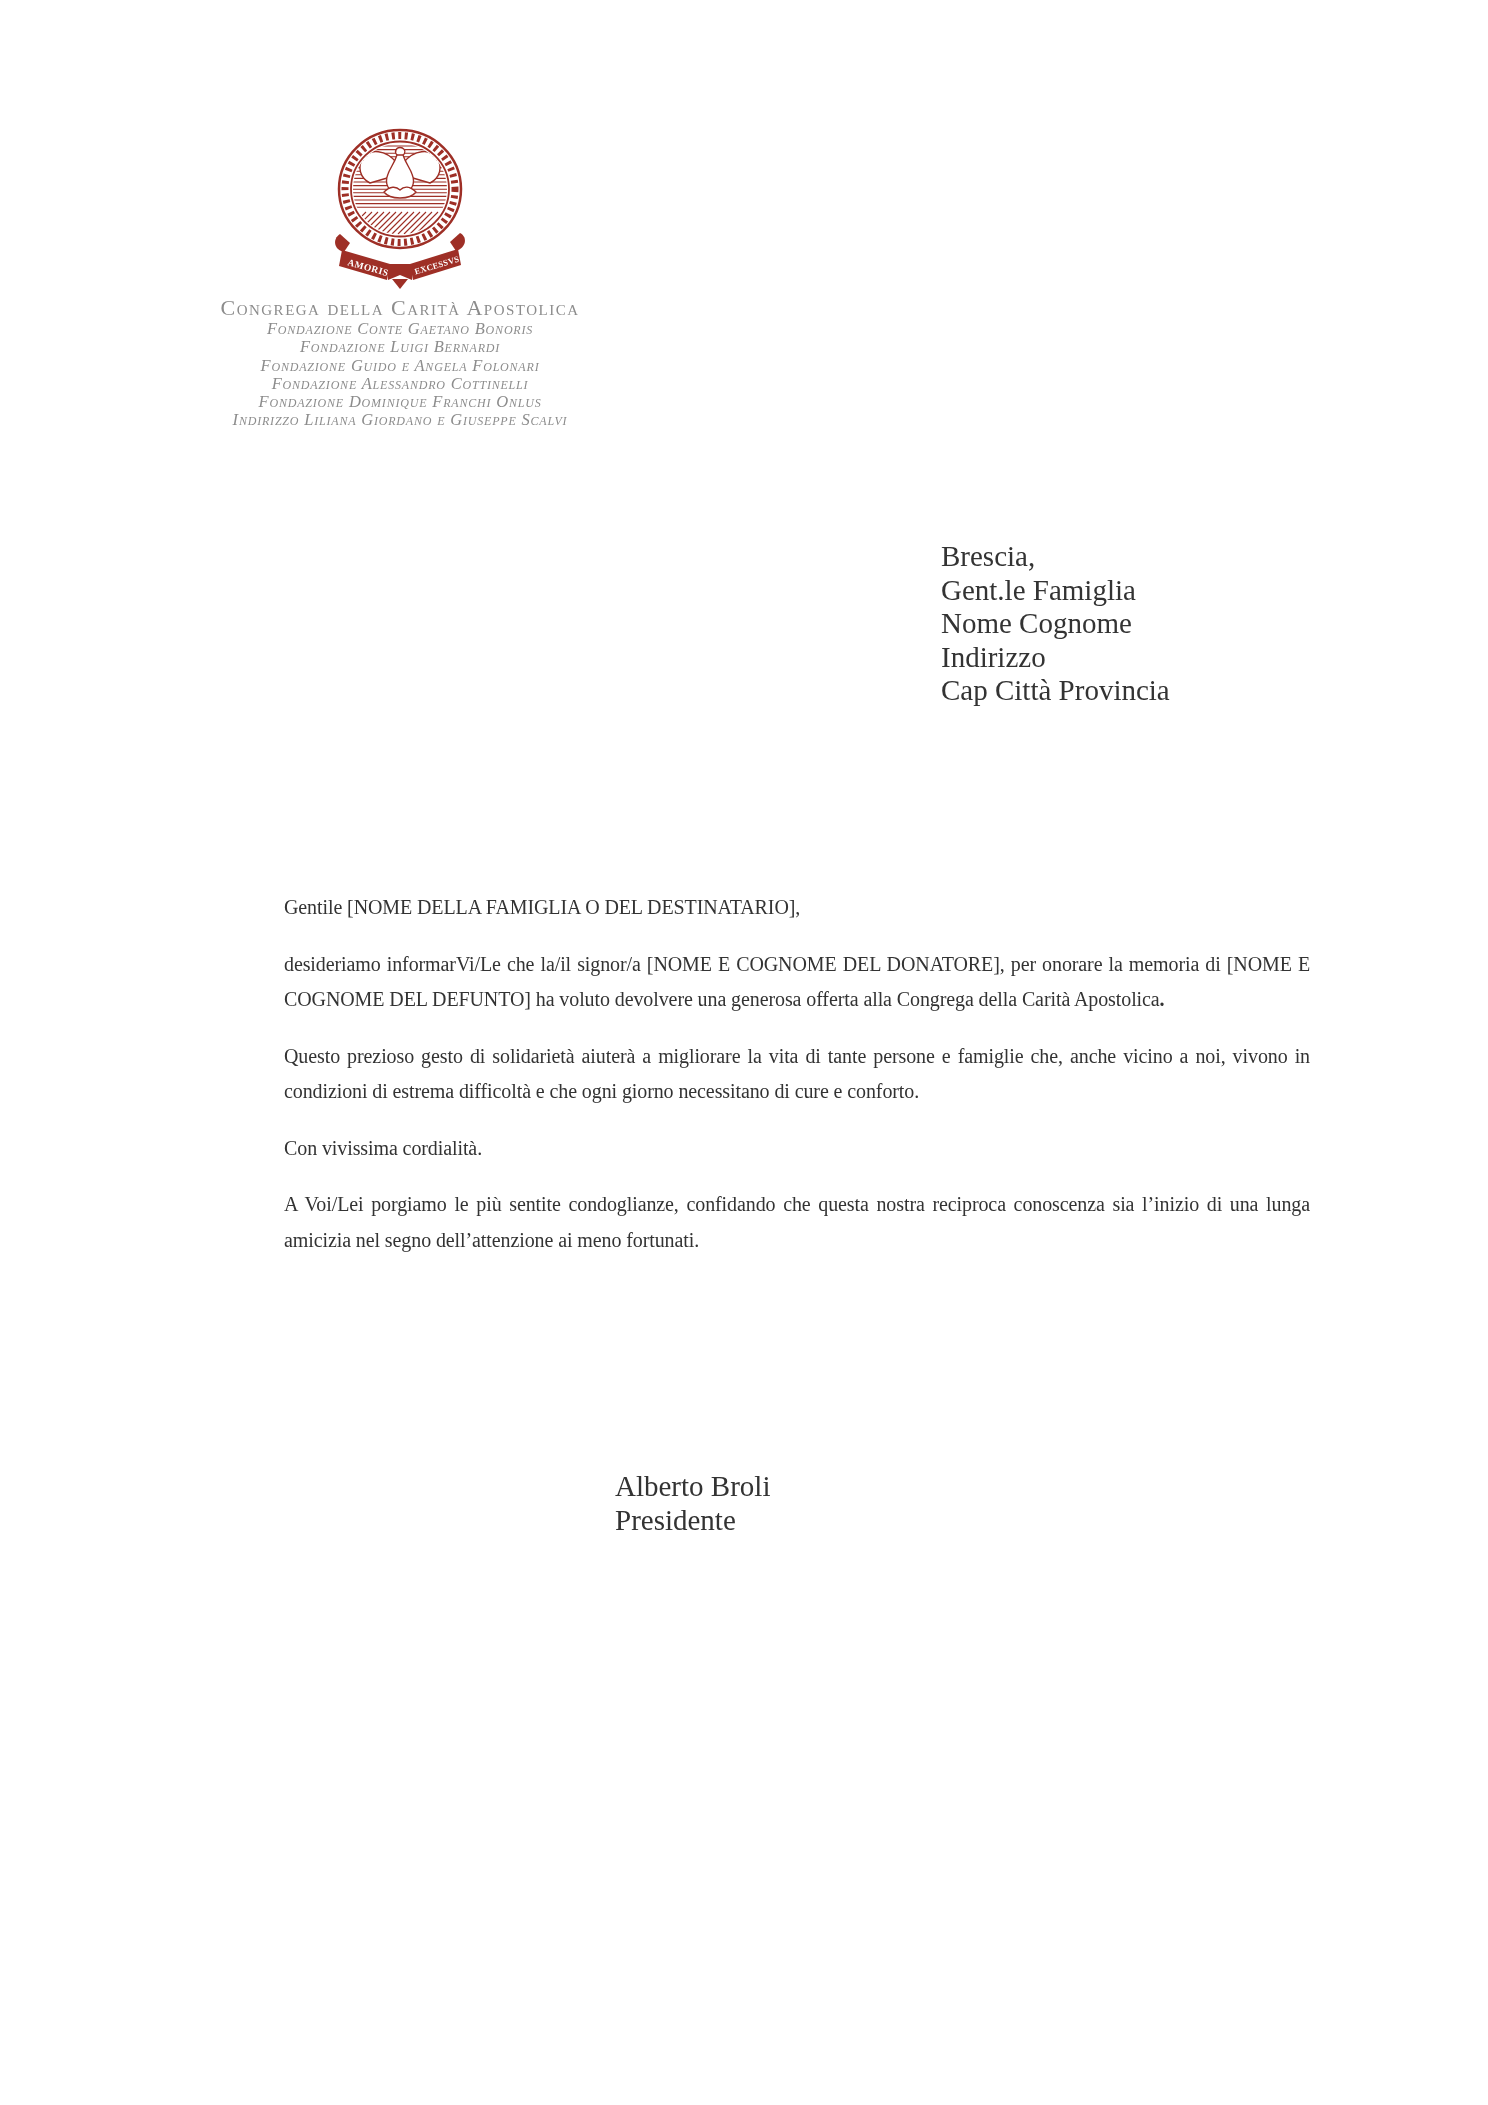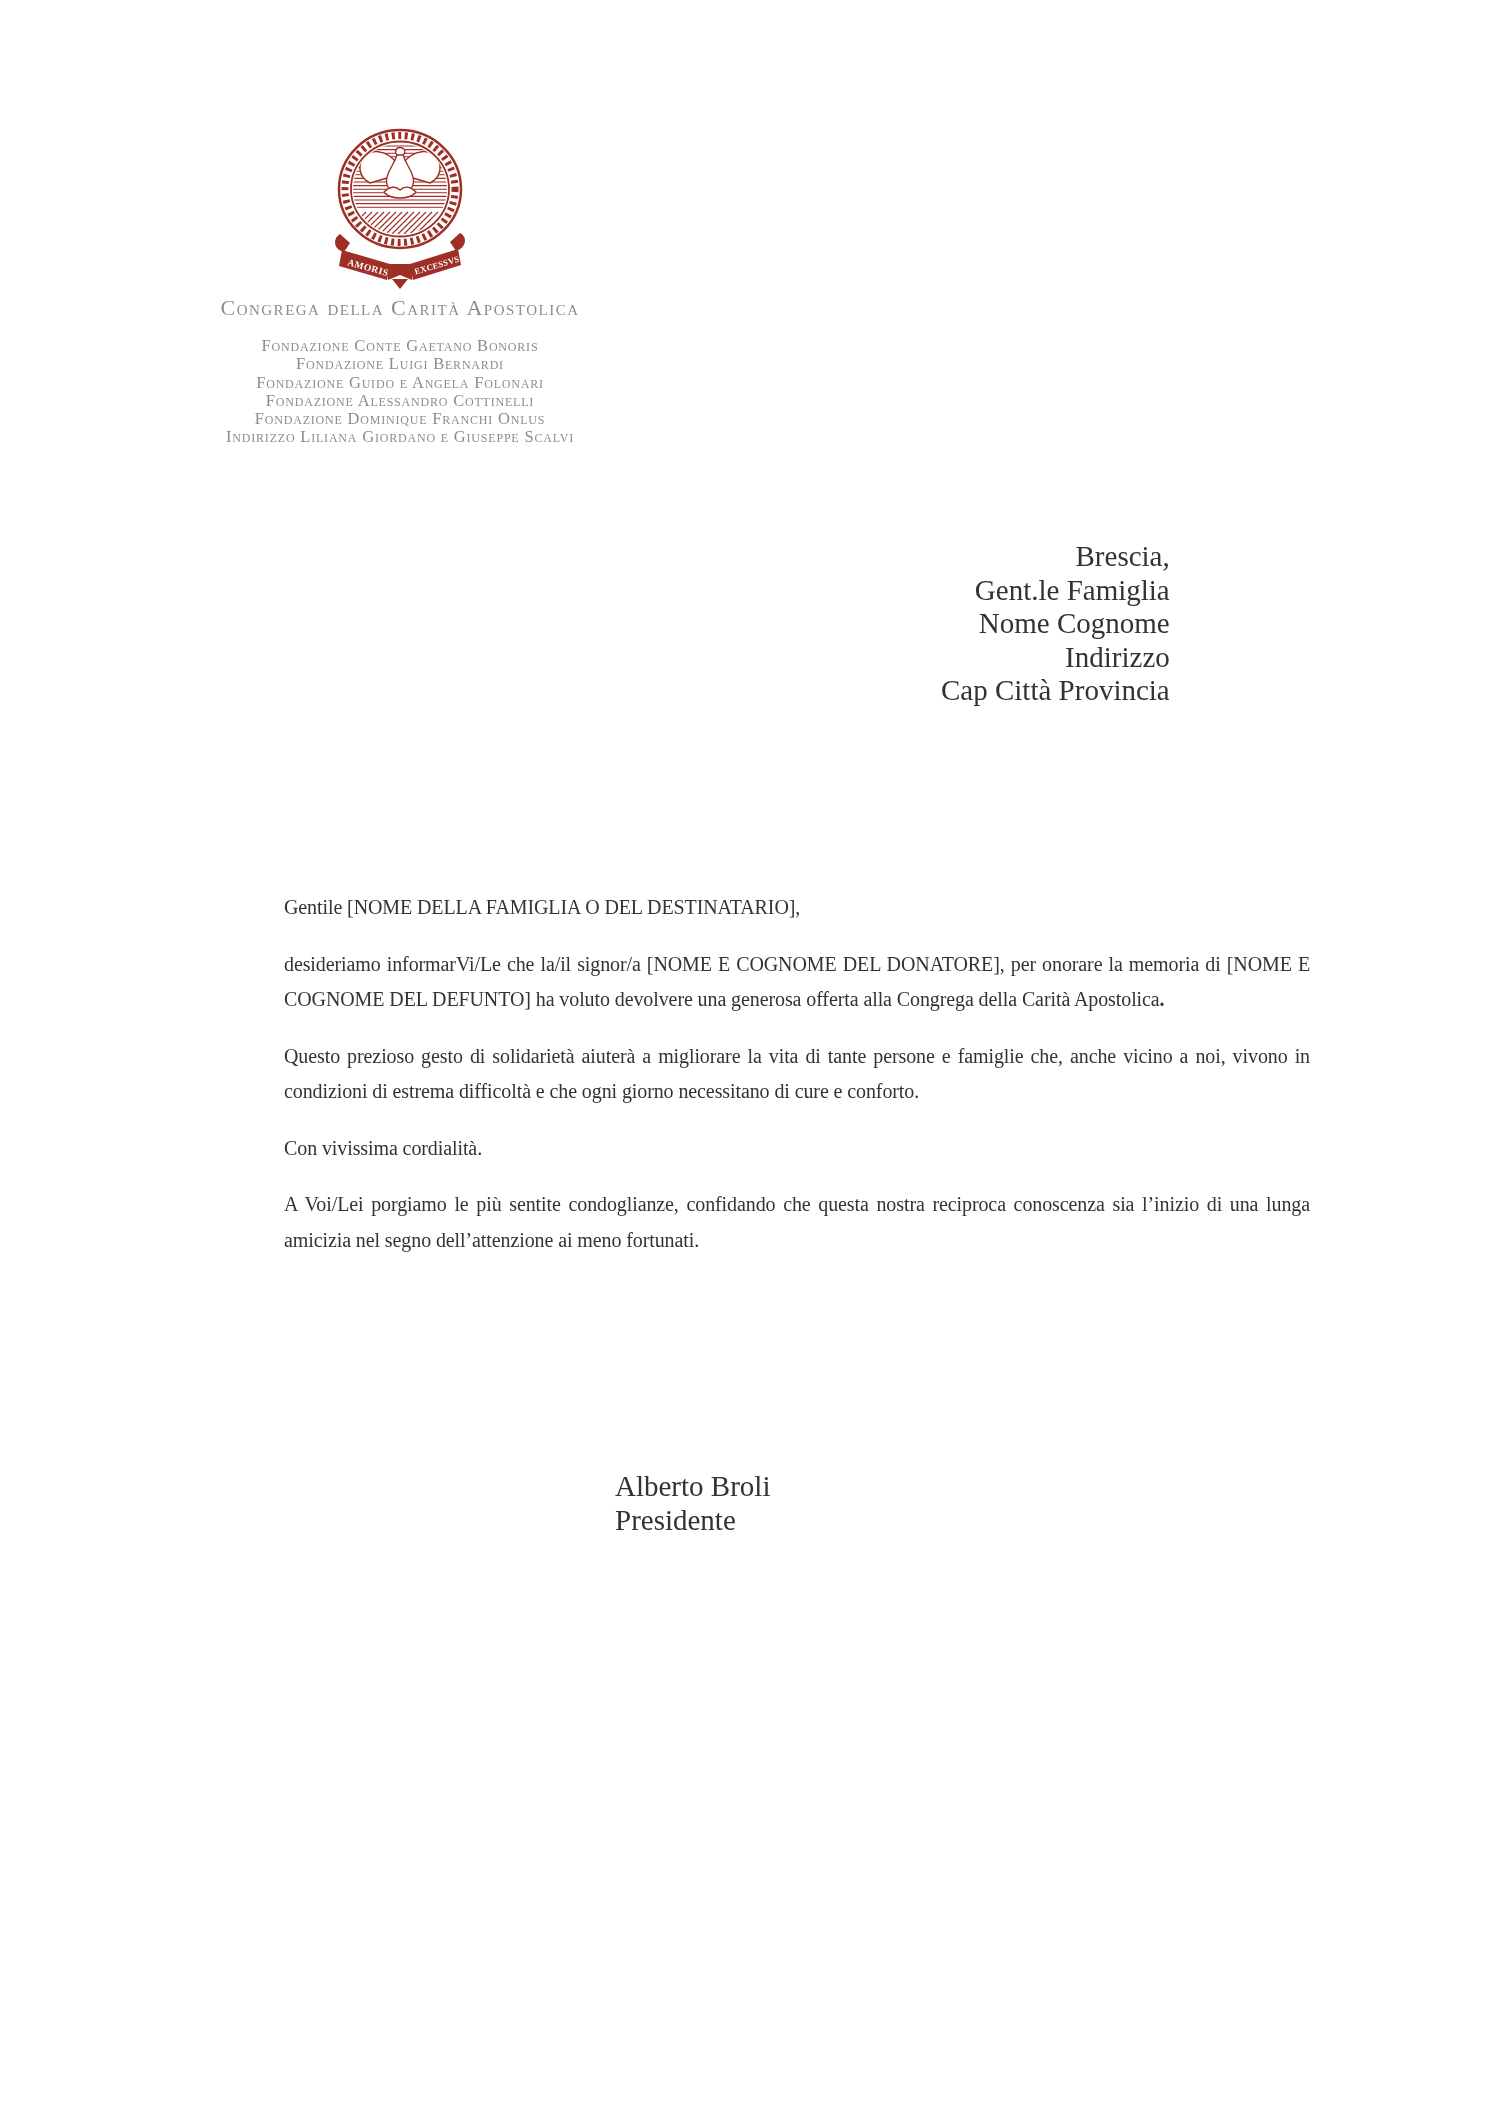--- a/index.html
+++ b/index.html
@@ -32,36 +32,35 @@
     text-align: center;
     color: #8c8c8c;
     font-variant: small-caps;
   }
   .org-title {
     font-size: 22px;
     line-height: 24px;
     letter-spacing: 1.5px;
     white-space: nowrap;
   }
-  .org-foundations { margin-top: 17px; }
+  .org-foundations { margin-top: 0; font-style: italic; }
   .org-foundations div {
     font-size: 16.5px;
     line-height: 18.3px;
     letter-spacing: 0.8px;
     white-space: nowrap;
   }
 
   
   .recipient {
     position: absolute;
     left: 941px;
     top: 540px;
     font-size: 29px;
     line-height: 33.5px;
-    text-align: right;
   }
 
   
   .letter-body {
     position: absolute;
     left: 284px;
     top: 890px;
     width: 1026px;
     font-size: 20px;
     line-height: 35.5px;

